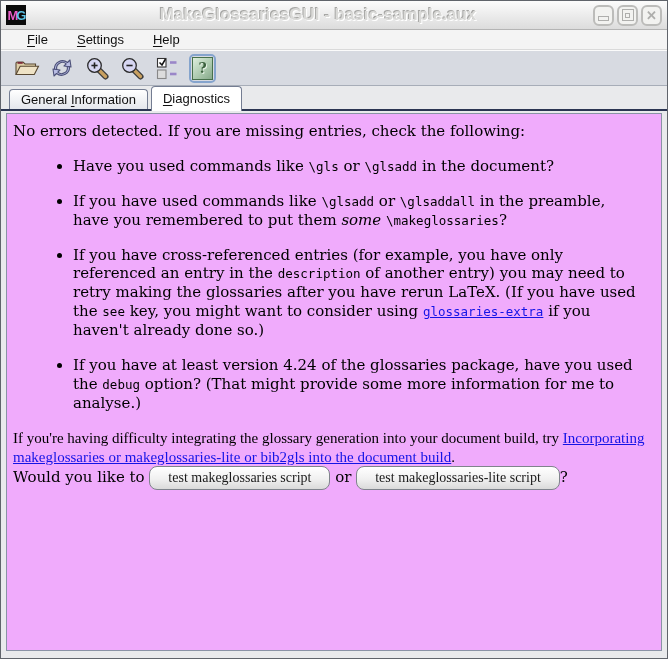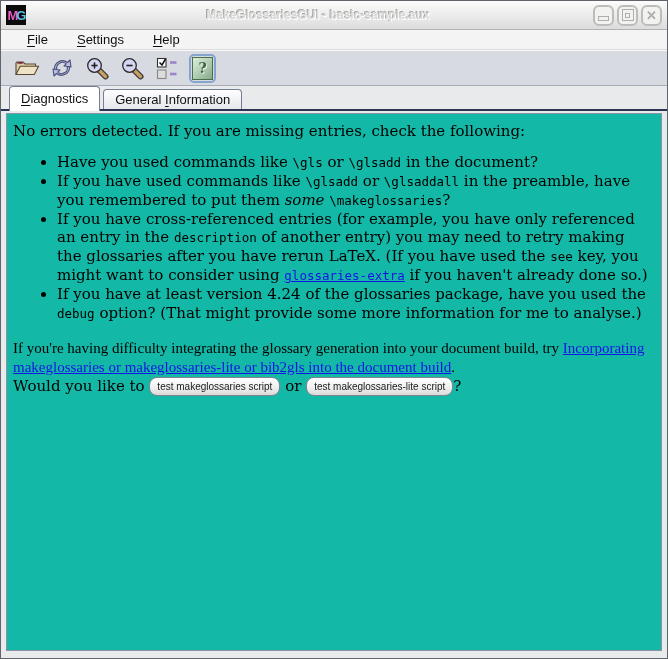--- a/index.html
+++ b/index.html
@@ -19,21 +19,21 @@
   }
   .app-icon{
     width:20px;height:20px;background:#0b0b0b;flex:0 0 20px;
     display:flex;align-items:center;justify-content:center;
     font-weight:bold;font-size:13px;line-height:1;letter-spacing:-2px;
   }
   .app-icon .ic-m{color:#e85cc8;}
   .app-icon .ic-g{color:#5cc4e8;}
   .title{
     position:absolute;left:48px;right:80px;text-align:center;
-    font-size:12px;font-weight:bold;
+    font-size:17px;font-weight:bold;
     color:#d9d9d7;
     text-shadow:1px 1px 0 #ffffff,-1px -1px 0 #a6a6a4;
     white-space:nowrap;overflow:hidden;
   }
   .controls{margin-left:auto;display:flex;gap:3px;position:relative;z-index:2;}
   .wbtn{
     width:21px;height:21px;box-sizing:border-box;
     border:2px solid #bcbcba;border-radius:6px;background:#f2f2f0;
     display:flex;align-items:center;justify-content:center;padding:0;cursor:default;
   }
@@ -73,40 +73,40 @@
   .tab{
     position:relative;z-index:0;font-size:13px;color:#101010;cursor:default;
     background:linear-gradient(#ffffff,#e1e4ea);
     border:1px solid #747d92;border-bottom:none;border-radius:4px 4px 0 0;
     padding:2px 11px 4px;margin-right:3px;white-space:nowrap;
   }
   .tab.selected{background:#ffffff;z-index:2;padding-top:4px;padding-bottom:5px;}
   .tab u{text-underline-offset:2px;}
   
   .content{
-    flex:1;margin:2px 5px 7px;border:1px solid #8a93a6;background:#14b8a6;
+    flex:1;margin:2px 5px 7px;border:1px solid #8a93a6;background:#f0abfc;
     overflow:hidden;
     font-family:"DejaVu Serif",serif;font-size:15px;line-height:1.26;color:#000;
     padding:8px 8px 0 6px;box-sizing:border-box;
   }
   .content p{margin:0;}
   .intro{margin:1px 0 0;}
   ul.checklist{margin:12px 0 16px;padding-left:44px;}
-  ul.checklist li{margin:0;padding:0;}
+  ul.checklist li{margin:16px;padding:0;}
   .mono{font-family:"DejaVu Sans Mono",monospace;font-size:12.5px;}
   .italic{font-style:italic;}
   a.link{color:#1414e6;text-decoration:underline;cursor:pointer;}
   .para{margin:18px 0 0;font-family:Liberation Serif, serif;}
   .rerun{margin:19px 0 0;}
   .prompt{margin:30px 0 0;}
   .cbtn{
-    font-family:Liberation Sans, sans-serif;font-size:10px;color:#1a1a1a;
+    font-family:Liberation Serif, serif;font-size:14px;color:#1a1a1a;
     background:linear-gradient(#ffffff,#f0f0f0 55%,#dadada);
     border:1px solid #7f848c;border-radius:8px;
-    padding:3px 7px;vertical-align:middle;cursor:default;
+    padding:3px 18px;vertical-align:middle;cursor:default;
   }
 </style>
 </head>
 <body>
 
 <div class="window">
 
   <div class="titlebar">
     <div class="app-icon">
         <span class="ic-m">M</span>
@@ -177,22 +177,22 @@
       </svg>
     </button>
     <span class="help-wrap">
       <button class="tbtn" style="width:auto;height:auto;">
         <span class="help-box">?</span>
       </button>
     </span>
   </div>
 
   <div class="tabstrip">
+    <div class="tab"><span>General </span><u>I</u><span>nformation</span></div>
     <div class="tab selected"><span></span><u>D</u><span>iagnostics</span></div>
-    <div class="tab"><span>General </span><u>I</u><span>nformation</span></div>
   </div>
 
   <div class="content">
     <p class="intro">No errors detected. If you are missing entries, check the following:</p>
 
     <ul class="checklist">
       <li><span>Have you used commands like </span><span class="mono">\gls</span><span> or </span><span class="mono">\glsadd</span><span> in the document?</span></li>
       <li><span>If you have used commands like </span><span class="mono">\glsadd</span><span> or </span><span class="mono">\glsaddall</span><span> in the preamble, have you remembered to put them </span><span class="italic">some</span><span> </span><span class="mono">\makeglossaries</span><span>?</span></li>
       <li><span>If you have cross-referenced entries (for example, you have only referenced an entry in the </span><span class="mono">description</span><span> of another entry) you may need to retry making the glossaries after you have rerun LaTeX. (If you have used the </span><span class="mono">see</span><span> key, you might want to consider using </span><a class="mono link">glossaries-extra</a><span> if you haven't already done so.)</span></li>
       <li><span>If you have at least version 4.24 of the glossaries package, have you used the </span><span class="mono">debug</span><span> option? (That might provide some more information for me to analyse.)</span></li>

